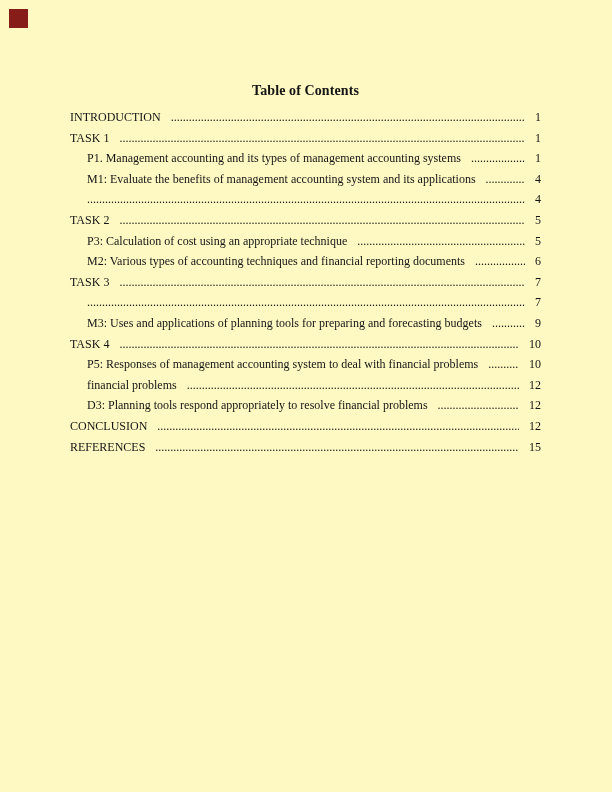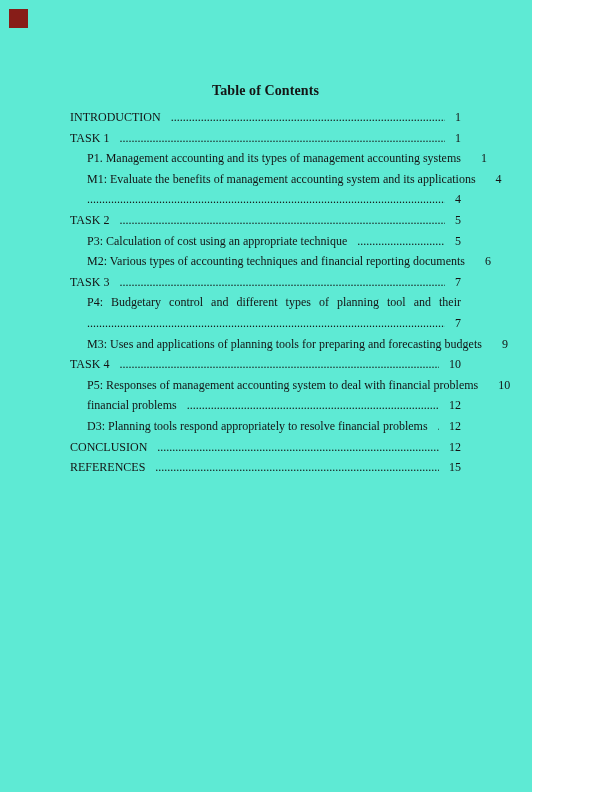--- a/index.html
+++ b/index.html
@@ -2,23 +2,23 @@
 <html><head>
 <meta charset="utf-8">
 <style>
   html, body {
     margin: 0;
     padding: 0;
     background: #ffffff;
   }
   .page {
     position: relative;
-    width: 532px;
+    width: 612px;
     height: 792px;
-    background: #5eead4;
+    background: #fef9c3;
     overflow: hidden;
     font-family: "Liberation Serif", "DejaVu Serif", serif;
     color: #141414;
   }
   .corner-marker {
     position: absolute;
     left: 9px;
     top: 9px;
     width: 19px;
     height: 19px;
@@ -133,21 +133,20 @@
         <span class="pg">6</span>
       </div>
 
       <div class="entry lvl0">
         <span class="txt">TASK 3</span>
         <span class="dots"></span>
         <span class="pg">7</span>
       </div>
 
       <div class="lvl1">
-        <div class="jline">P4: Budgetary control and different types of planning tool and their advantages and</div>
         <div class="entry">
           <span class="dots"></span>
           <span class="pg">7</span>
         </div>
       </div>
 
       <div class="entry lvl1">
         <span class="txt">M3: Uses and applications of planning tools for preparing and forecasting budgets</span>
         <span class="dots"></span>
         <span class="pg">9</span>

